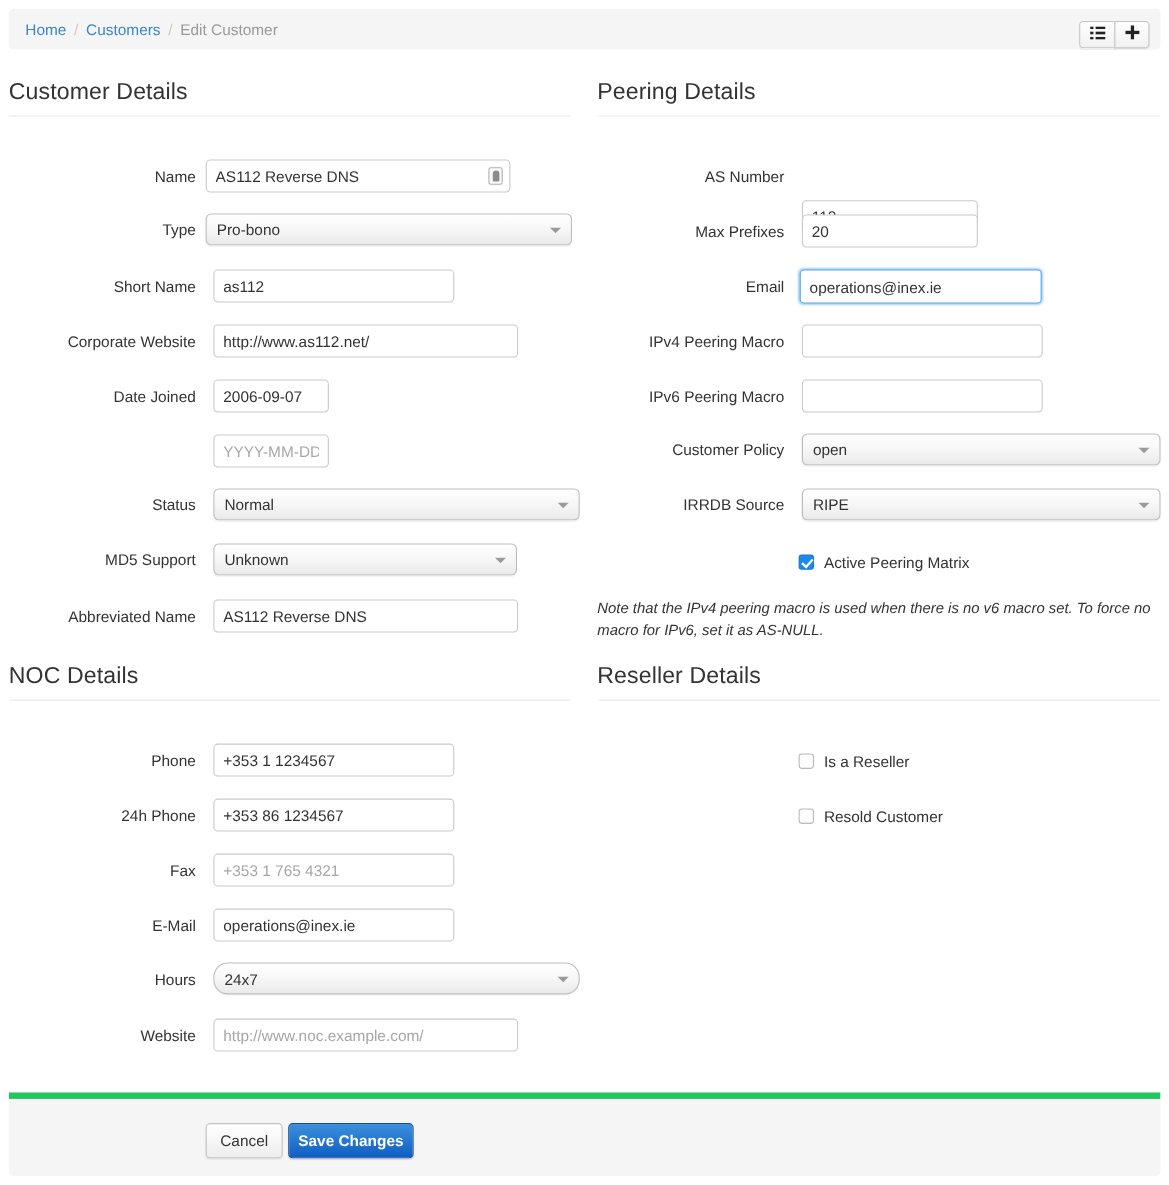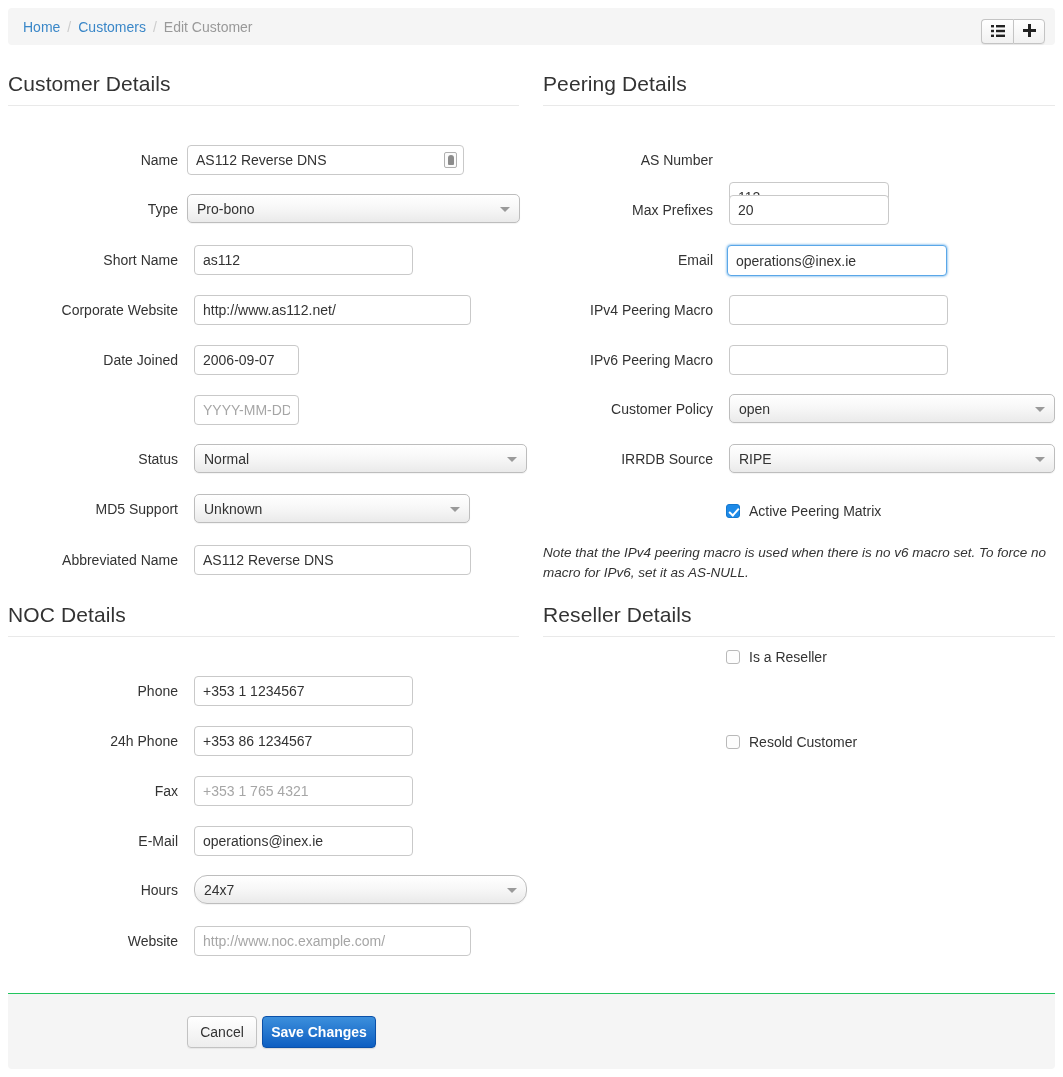--- a/index.html
+++ b/index.html
@@ -124,21 +124,21 @@
 
   
   .note {
     position: absolute; font-size: 13.5px; font-style: italic;
     color: #333333; line-height: 20px;
   }
 
   
   .footer {
     position: absolute; left: 8px; top: 993px; width: 1047px; height: 76px;
-    background: #f5f5f5; border-top: 1px solid #22c55e; border-radius: 0 0 4px 4px;
+    background: #f5f5f5; border-top: 6px solid #22c55e; border-radius: 0 0 4px 4px;
   }
   .btn {
     position: absolute; top: 22px; height: 32px;
     border-radius: 4px; font-size: 14px; cursor: pointer;
     display: flex; align-items: center; justify-content: center;
     font-family: "Liberation Sans", sans-serif;
   }
   .btn-cancel {
     left: 179px; width: 70px;
     background: linear-gradient(to bottom, #ffffff 0%, #ededed 100%);
@@ -378,21 +378,21 @@
   <div class="row" style="left:8px; top:926px; width:511px;">
     <div class="lbl" style="width:170px; left:0;">Website</div>
     <div class="ctrl" style="left:186px;">
       <input class="tf" style="width: 277px;" placeholder="http://www.noc.example.com/">
     </div>
   </div>
 
   <div class="sec-title" style="left:543px; top:603px;">Reseller Details</div>
   <div class="sec-rule" style="left:543px; top:636px; width:512px;"></div>
 
-  <div class="cbrow" style="left:726px; top:649px;">
+  <div class="cbrow" style="left:726px; top:684px;">
     <span class="cbox"></span>
     <span class="cblabel">Is a Reseller</span>
   </div>
 
   <div class="cbrow" style="left:726px; top:734px;">
     <span class="cbox"></span>
     <span class="cblabel">Resold Customer</span>
   </div>
 
   <div class="footer">

